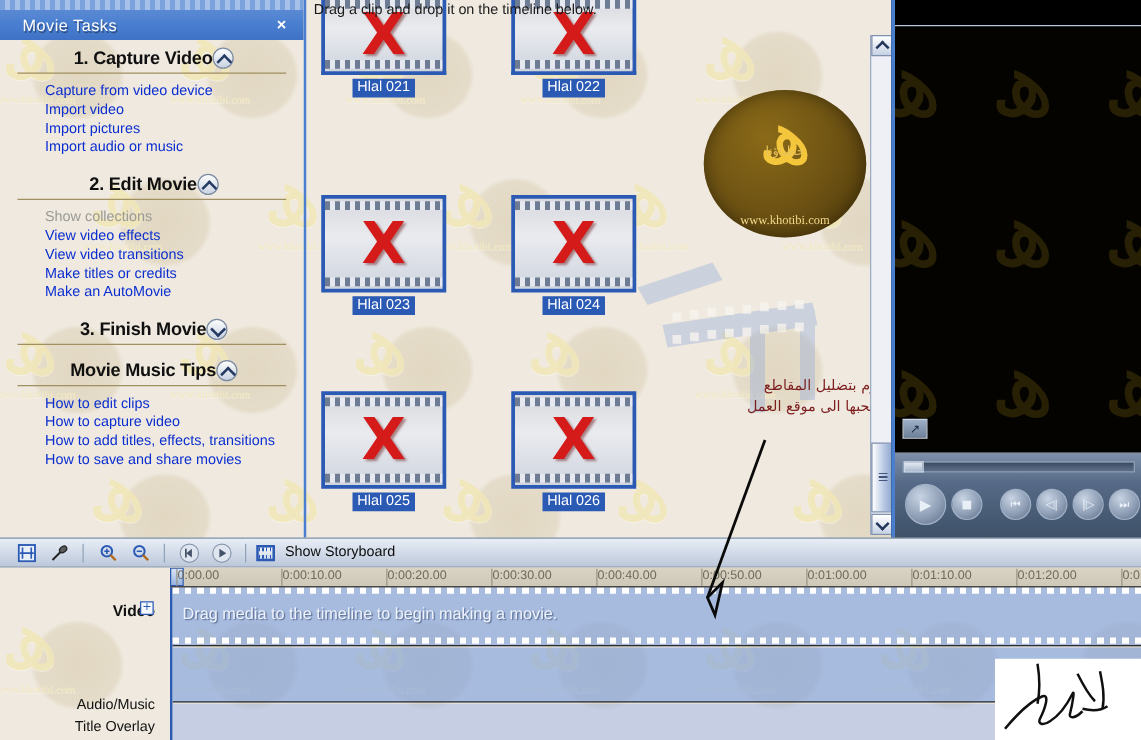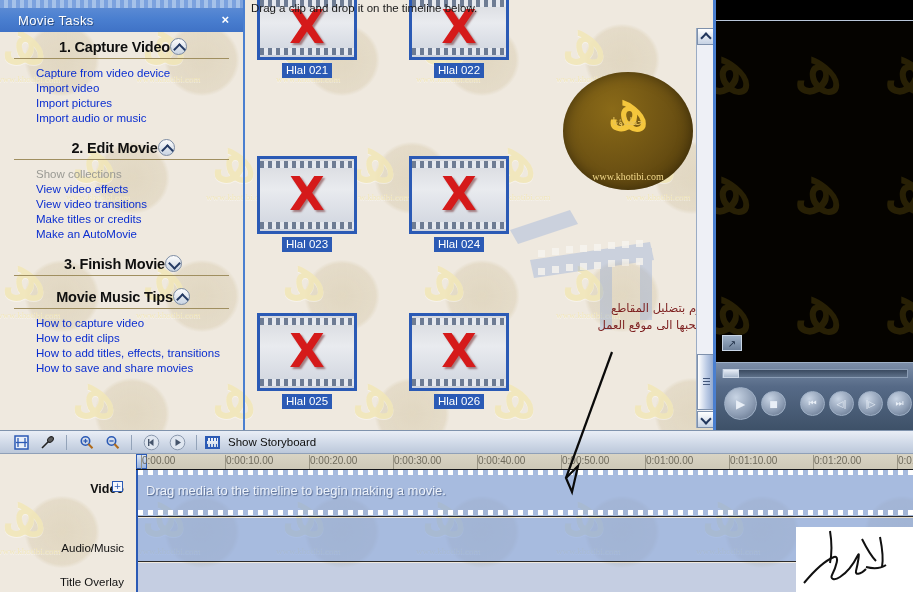--- a/index.html
+++ b/index.html
@@ -522,22 +522,22 @@
         <div class="sec-head">
           <span class="lbl">3. Finish Movie</span>
           <span class="chev down"></span>
         </div>
         <div style="height: 8px;"></div>
         <div class="sec-head">
           <span class="lbl">Movie Music Tips</span>
           <span class="chev up"></span>
         </div>
         <ul class="links">
+          <li>How to edit clips</li>
           <li>How to capture video</li>
-          <li>How to edit clips</li>
           <li>How to add titles, effects, transitions</li>
           <li>How to save and share movies</li>
         </ul>
       </div>
   </div>
 
   <div class="coll-pane">
 
     <div class="coll-head">
       <div class="coll-sub">Drag a clip and drop it on the timeline below.</div>
@@ -704,21 +704,21 @@
     </div>
     <div class="tb-sep"></div>
     <div class="sb-icon"></div>
     <div class="tb-label">Show Storyboard</div>
   </div>
 
   <div class="timeline">
     <div class="tl-labels" id="tlLabels">
         <div class="tl-label bold" style="top: 28px;">Video</div>
         <div class="expand-box" style="left: 112px; top: 27px;">+</div>
-        <div class="tl-label" style="top: 88px;">Audio/Music</div>
+        <div class="tl-label" style="top: 104px;">Audio/Music</div>
         <div class="tl-label" style="top: 122px;">Title Overlay</div>
       </div>
 
     <div class="tl-ruler" id="tlRuler">
       <div class="playhead"></div>
     <div class="tick" style="left: 6px;">0:00.00<span class="bar"></span></div>
         <div class="tick" style="left: 90px;">0:00:10.00<span class="bar"></span></div>
         <div class="tick" style="left: 174px;">0:00:20.00<span class="bar"></span></div>
         <div class="tick" style="left: 258px;">0:00:30.00<span class="bar"></span></div>
         <div class="tick" style="left: 342px;">0:00:40.00<span class="bar"></span></div>

